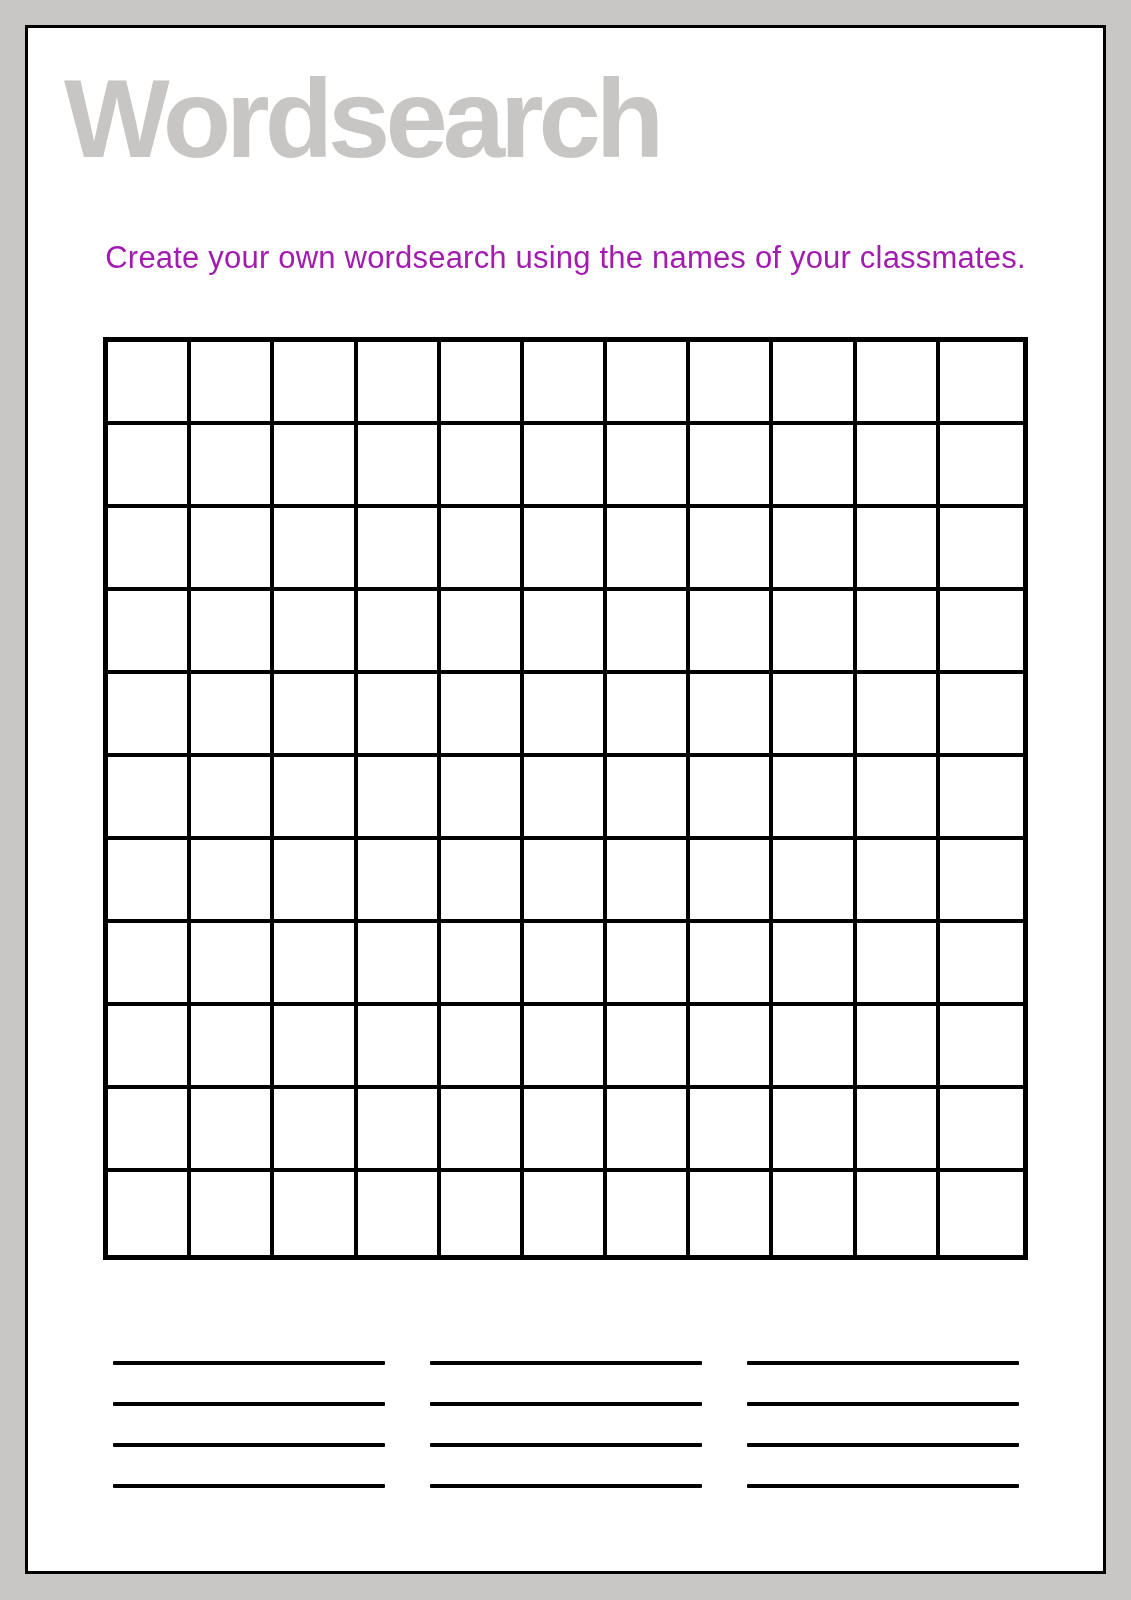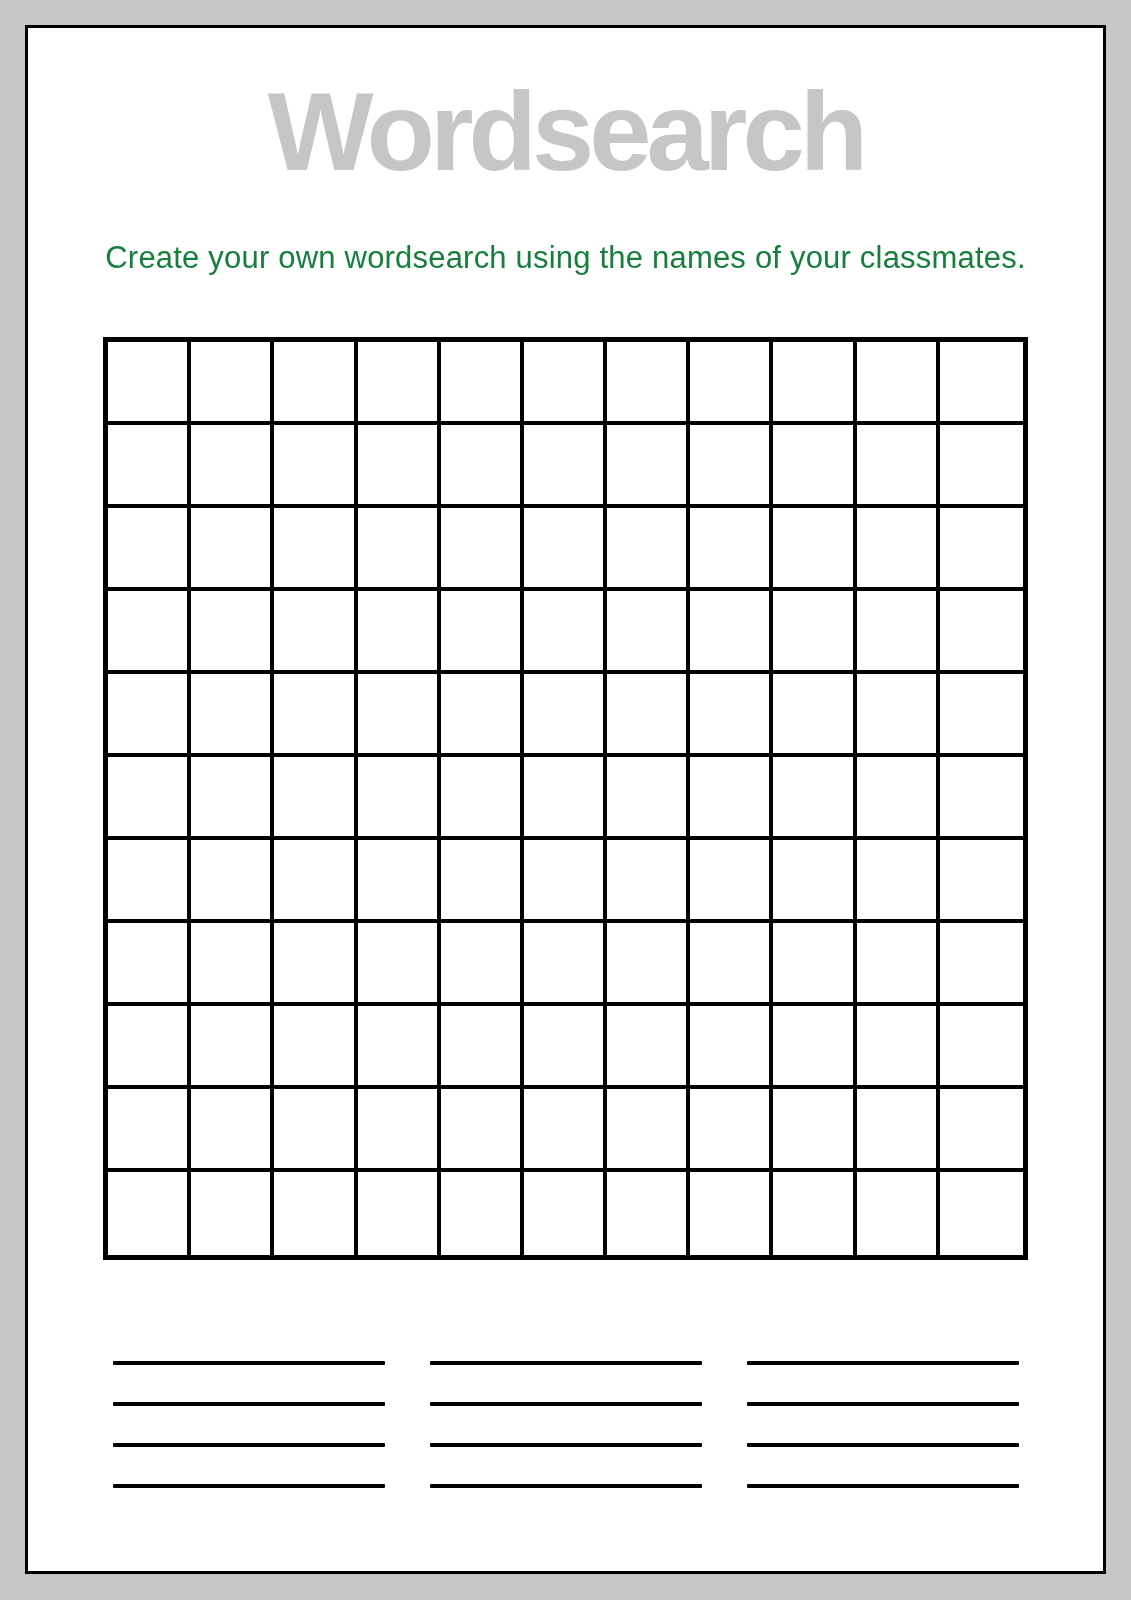--- a/index.html
+++ b/index.html
@@ -16,23 +16,24 @@
   .page {
     position: absolute;
     left: 25px; top: 25px;
     width: 1081px; height: 1549px;
     background: #ffffff;
     border: 3px solid #000000;
   }
   
   .title-wrap {
     position: absolute;
-    top: 42px; left: 0;
+    top: 29px; left: 0;
     width: 100%;
-    text-align: center;
+    text-align: left;
+    padding-left: 36px;
   }
   .bubble-title {
     position: relative;
     display: inline-block;
     font-weight: bold;
     font-size: 112px;
     line-height: 1.1;
     letter-spacing: -5px;
     color: #c8c6c4;
     white-space: nowrap;
@@ -47,21 +48,21 @@
     color: #000000;
   }
   
   .instruction {
     position: absolute;
     top: 212px; left: 0;
     width: 100%;
     text-align: center;
     font-size: 31px;
     letter-spacing: 0.2px;
-    color: #15803d;
+    color: #a21caf;
   }
   
   .grid {
     position: absolute;
     left: 75px; top: 309px;
     width: 925px; height: 923px;
     border: 5px solid #000000;
     display: grid;
     grid-template-columns: repeat(11, 1fr);
     grid-template-rows: repeat(11, 1fr);

